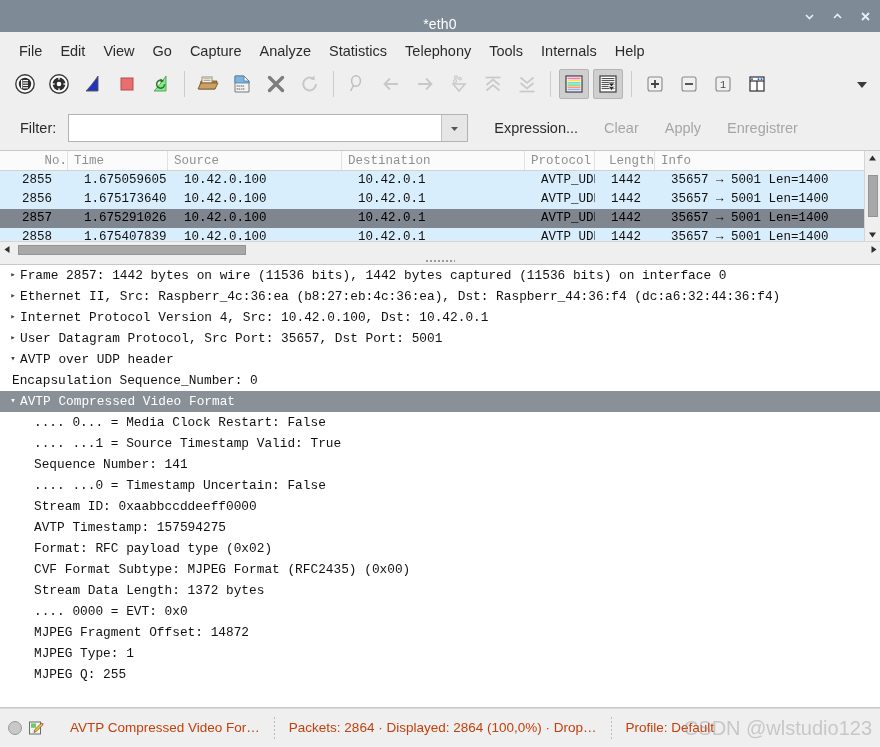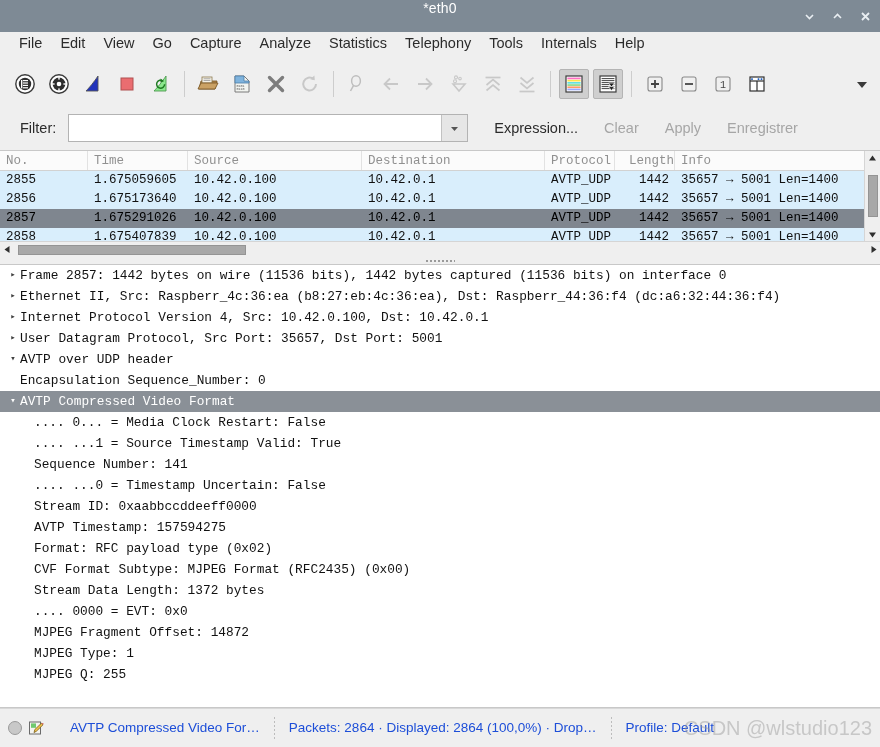--- a/index.html
+++ b/index.html
@@ -8,21 +8,21 @@
     width: 880px; height: 747px;
     overflow: hidden;
     background: #efefef;
     font-family: "Liberation Sans", sans-serif;
   }
 
   
   .titlebar {
     height: 32px;
     background: #7e8a95;
-    display: flex; align-items: flex-start;
+    display: flex; align-items: flex-end;
     position: relative;
   }
   .titlebar-title {
     flex: 1; text-align: center;
     color: #ffffff;
     font-size: 14px;
     font-family: "Liberation Sans", sans-serif;
     letter-spacing: .2px;
   }
   .titlebar-buttons {
@@ -34,21 +34,21 @@
     display: flex; align-items: center; justify-content: center;
     color: #e9eef2; font-size: 13px; line-height: 1;
     cursor: default;
   }
   .tb-btn svg { display:block; }
 
   
   .menubar {
     height: 30px;
     background: #efefef;
-    display: flex; align-items: flex-start;
+    display: flex; align-items: flex-end;
     padding-left: 10px;
     border-bottom: 0px solid #e0e0e0;
   }
   .menu-item {
     padding: 3px 9px;
     font-size: 14.5px;
     color: #2b2b2b;
     cursor: default;
     white-space: nowrap;
   }
@@ -123,22 +123,22 @@
     background: #fbfbfb;
     border-bottom: 1px solid #d2d2d2;
     font-family: "Liberation Mono", monospace;
     font-size: 12.5px; color: #909090;
   }
   .plist-head .cell { padding-left: 6px; line-height: 20px;
     border-right: 1px solid #e2e2e2; overflow: hidden; white-space: nowrap; }
   .plist-body { font-family: "Liberation Mono", monospace; font-size: 12.5px; }
   .prow { display: flex; height: 19px; line-height: 19px; background: #d9eefc; color: #111; }
   .prow.selected { background: #7f868f; color: #000000; }
-  .prow .cell { padding: 0 6px; overflow: hidden; white-space: nowrap; }
-  .c-no    { width: 88px;  }
+  .prow .cell { padding: 0 16px; overflow: hidden; white-space: nowrap; }
+  .c-no    { width: 68px;  text-align: right; }
   .c-time  { width: 100px; }
   .c-src   { width: 174px; }
   .c-dst   { width: 183px; }
   .c-proto { width: 70px; }
   .c-len   { width: 60px; text-align: right; }
   .c-info  { flex: 1; }
 
   
   .vscroll {
     position: absolute; right: 0; top: 0; width: 16px; bottom: 16px;
@@ -182,35 +182,35 @@
   }
   .drow { height: 21px; line-height: 21px; display: flex; align-items: center;
           white-space: nowrap; padding-left: 6px; }
   .drow.selected { background: #8a9097; color: #ffffff; }
   .tri {
     width: 14px; display: inline-block; flex: 0 0 14px;
     text-align: center; font-size: 9px; color: #404040; line-height: 21px;
   }
   .drow.selected .tri { color: #ffffff; }
   .dtext { display: inline-block; }
-  .d-indent1 { padding-left: 20px; }
+  .d-indent1 { padding-left: 12px; }
   .d-indent2 { padding-left: 34px; }
 
   
   .statusbar {
     height: 38px; background: #efefef;
     display: flex; align-items: center;
     position: relative;
     border-top: 1px solid #d8d8d8;
   }
   .sb-icons { display: flex; align-items: center; gap: 6px; padding-left: 8px; }
   .sb-circle { width: 14px; height: 14px; border-radius: 50%;
      background: #c8c8c8; border: 1px solid #9a9a9a; }
   .sb-note { width: 16px; height: 16px; position: relative; }
-  .sb-text { font-size: 13.5px; color: #1d4ed8; white-space: nowrap; }
+  .sb-text { font-size: 13.5px; color: #c2410c; white-space: nowrap; }
   .sb-sec1 { margin-left: 26px; }
   .sb-div { width: 1px; height: 22px; margin: 0 14px;
      background-image: linear-gradient(#bcbcbc 50%, transparent 50%);
      background-size: 1px 4px; }
   .watermark {
     position: absolute; right: 8px; top: 8px;
     font-size: 20px; color: rgba(150,150,150,.45);
     font-family: "Liberation Sans", sans-serif;
     pointer-events: none; white-space: nowrap;
   }

